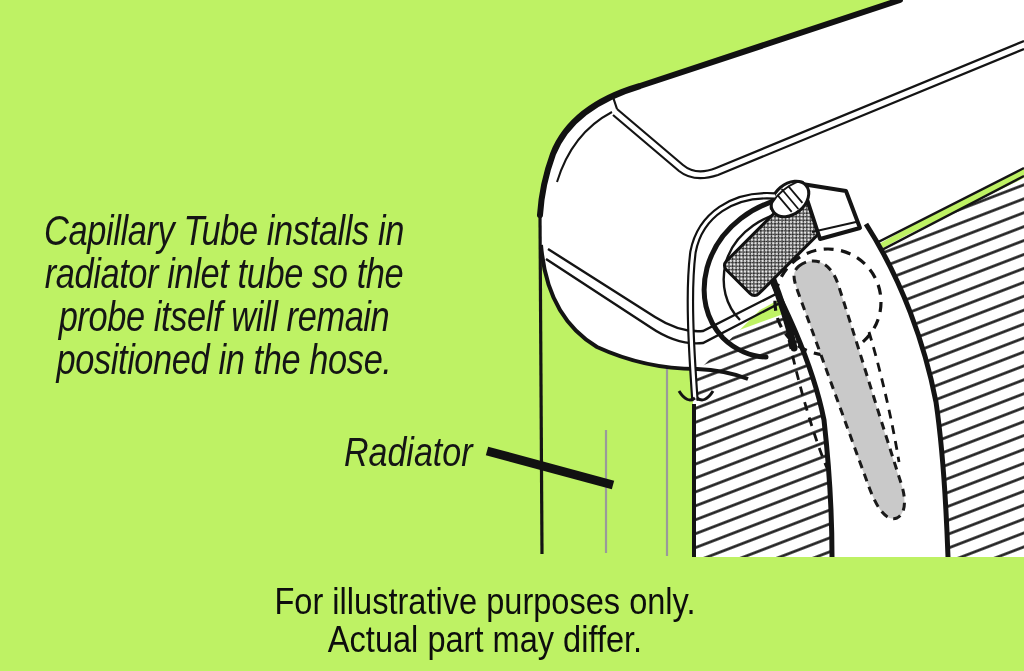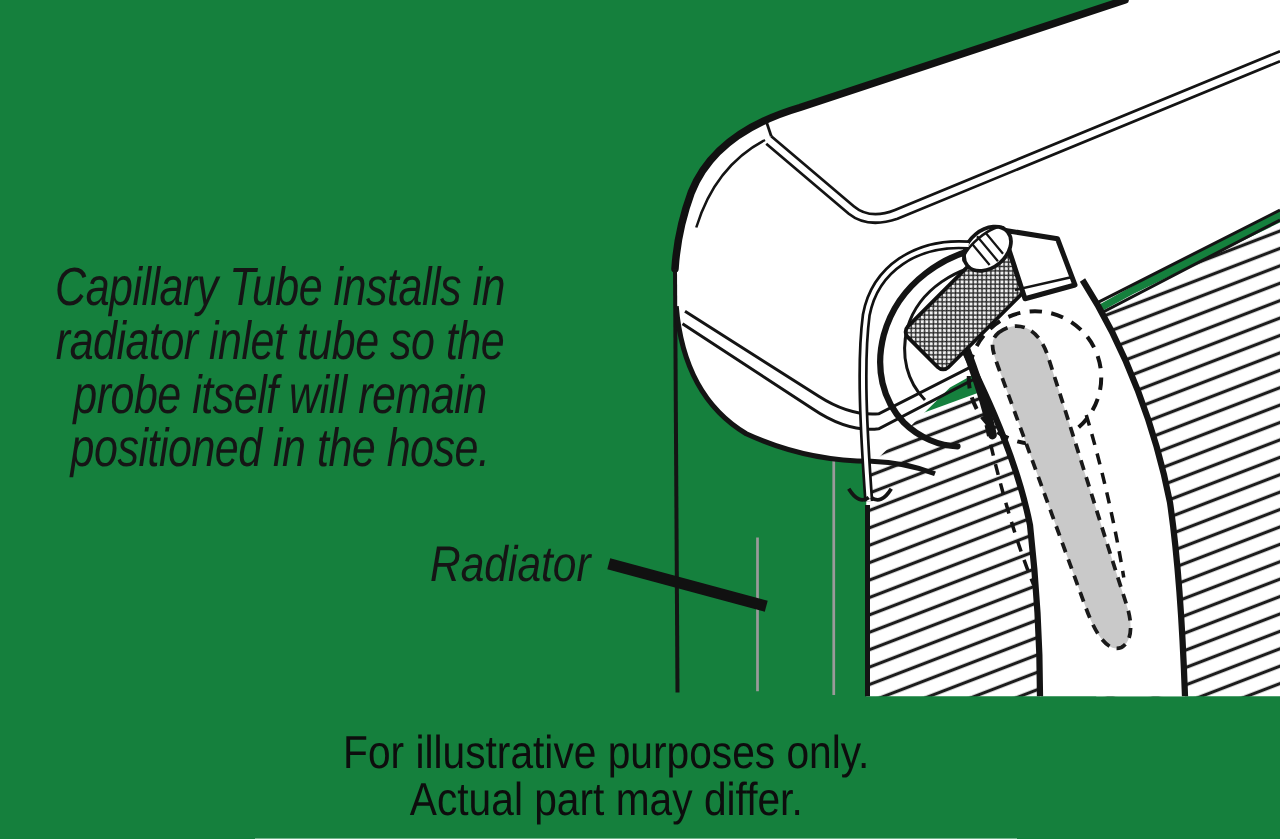--- a/index.html
+++ b/index.html
@@ -1,17 +1,17 @@
 <!DOCTYPE html>
 <html><head>
 <meta charset="utf-8">
 <style>
   html,body{margin:0;padding:0;background:#fff;}
   .screen{
-    position:relative;width:1024px;height:671px;background:#15803d;overflow:hidden;
+    position:relative;width:1024px;height:671px;background:#bef264;overflow:hidden;
     font-family:"Liberation Sans", sans-serif;color:#111;
   }
   .art{position:absolute;left:0;top:0;width:1024px;height:671px;}
   .caption{
     position:absolute;left:0;top:209px;width:560px;
     transform:scaleX(0.80);transform-origin:0 0;
     font-style:italic;font-size:43px;line-height:43px;letter-spacing:-0.5px;
     text-align:center;white-space:nowrap;color:#151515;
   }
   .radiator-label{

